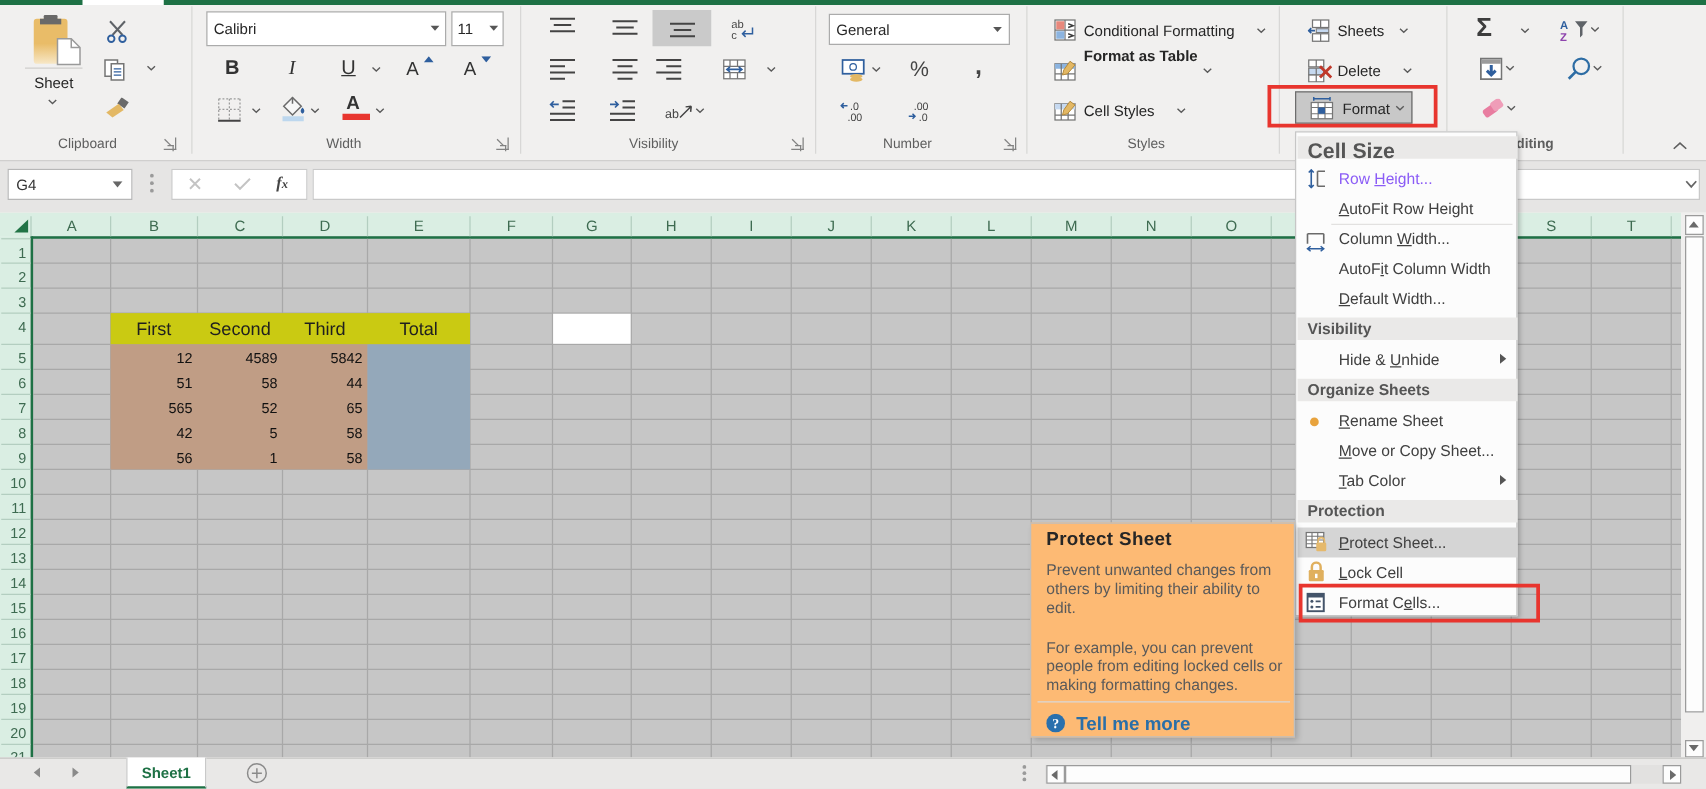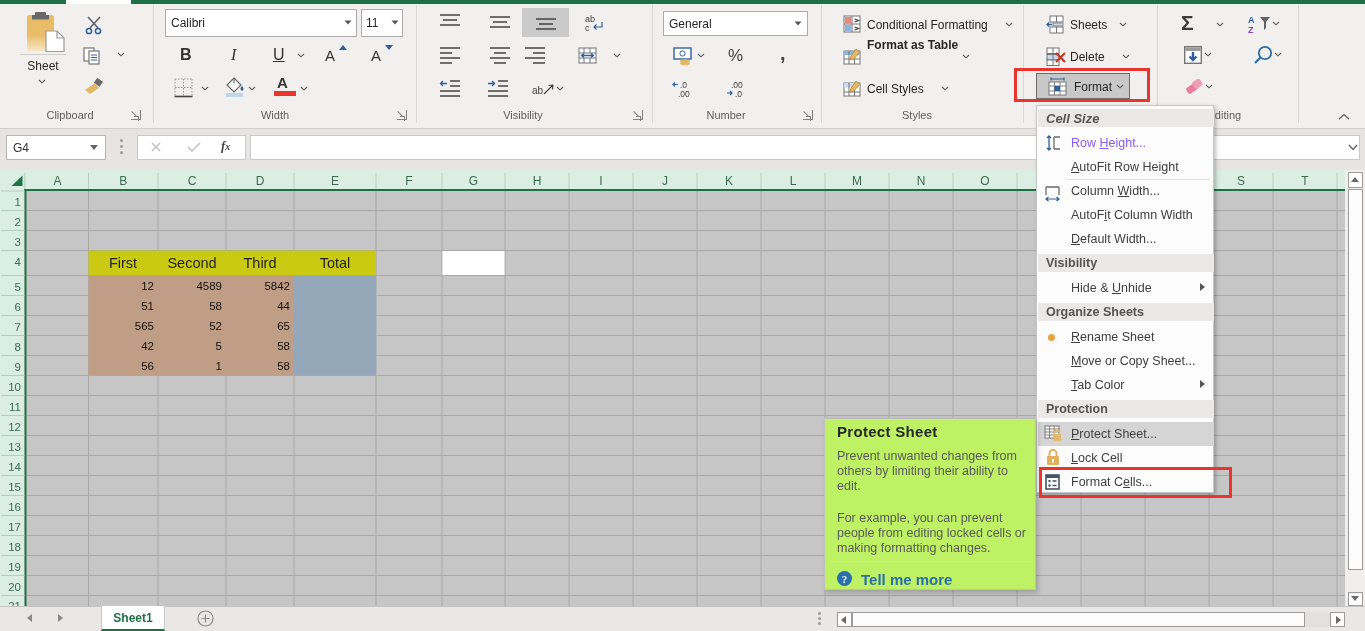--- a/index.html
+++ b/index.html
@@ -27,21 +27,21 @@
 <div class="gdiv" style="left:821px;"></div>
 <div class="gdiv" style="left:1023px;"></div>
 <div class="gdiv" style="left:1157px;"></div>
 <div class="gdiv" style="left:1298px;"></div>
 
 <div class="abs lbl" style="left:0;top:109px;width:140px;text-align:center;">Clipboard</div>
 <div class="abs lbl" style="left:160px;top:109px;width:230px;text-align:center;">Width</div>
 <div class="abs lbl" style="left:420px;top:109px;width:206px;text-align:center;">Visibility</div>
 <div class="abs lbl" style="left:656px;top:109px;width:140px;text-align:center;">Number</div>
 <div class="abs lbl" style="left:825px;top:109px;width:184px;text-align:center;">Styles</div>
-<div class="abs lbl" style="left:1195px;top:109px;width:66px;text-align:center;">diting</div>
+<div class="abs lbl" style="left:1195px;top:109px;width:66px;text-align:center;font-weight:bold;">diting</div>
 <div class="launch" style="left:131px;top:110px;"></div>
 <div class="launch" style="left:397px;top:110px;"></div>
 <div class="launch" style="left:633px;top:110px;"></div>
 <div class="launch" style="left:803px;top:110px;"></div>
 
 <svg class="abs" style="left:1338px;top:113px;" width="12" height="8">
     <path d="M1 6 L6 1.5 L11 6" stroke="#5e5e5e" stroke-width="1.3" fill="none"></path>
   </svg>
 
 <svg class="abs" style="left:26px;top:10px;" width="40" height="44">
@@ -534,21 +534,21 @@
     <path d="M5 0 L0 4 L5 8" fill="#6a6a6a"></path>
   </svg>
 <div class="abs" style="left:852px;top:612px;width:453px;height:15px;background:#fdfdfd;border:1px solid #9b9b9b;"></div>
 <div class="abs" style="left:1330px;top:612px;width:15px;height:15px;background:#fdfdfd;border:1px solid #9b9b9b;"></div>
 <svg class="abs" style="left:1335px;top:616px;" width="6" height="9">
     <path d="M1 0 L6 4 L1 8" fill="#6a6a6a"></path>
   </svg>
 
 <div class="abs" id="menu" style="left:1036px;top:105px;width:178px;height:388px;background:#fcfcfc;border:1px solid #c6c6c6;box-shadow:2px 2px 4px rgba(0,0,0,0.25);">
 <div style="position:absolute;left:1px;top:3px;width:176px;height:18px;background:#eae9e8;"></div>
-<div style="position:absolute;left:9px;top:5px;font-size:13px;font-weight:bold;color:#555;font-style:italic;">Cell Size</div>
+<div style="position:absolute;left:9px;top:5px;font-size:17px;font-weight:bold;color:#555;">Cell Size</div>
 <svg style="position:absolute;left:8px;top:29px;" width="18" height="16">
    <path d="M4 1 v14 M2 3 L4 1 L6 3 M2 13 L4 15 L6 13" stroke="#2f5f9e" stroke-width="1.3" fill="none"></path>
    <path d="M9 2 h6 M9 2 v12 M9 14 h6" stroke="#6a6a6a" stroke-width="1.3" fill="none"></path>
     </svg>
 <div style="position:absolute;left:34px;top:30px;font-size:12.5px;color:#8b5cf6;">Row <u>H</u>eight...</div>
 <div style="position:absolute;left:34px;top:54px;font-size:12.5px;color:#404040;"><u>A</u>utoFit Row Height</div>
 <svg style="position:absolute;left:7px;top:79px;" width="18" height="19">
    <path d="M2 2 h13 M2 2 v8 M15 2 v8" stroke="#6a6a6a" stroke-width="1.3" fill="none"></path>
    <path d="M2.5 14 h12 M4.5 12 L2 14 L4.5 16 M12.5 12 L15 14 L12.5 16" stroke="#2f5f9e" stroke-width="1.2" fill="none"></path>
     </svg>
@@ -587,21 +587,21 @@
    <rect x="1" y="1" width="13" height="3" fill="#44546a"></rect>
    <circle cx="4.5" cy="7" r="1.2" fill="#44546a"></circle>
       <circle cx="4.5" cy="11.5" r="1.2" fill="#44546a"></circle>
    <path d="M7.5 7 h4 M7.5 11.5 h4" stroke="#44546a" stroke-width="1.4"></path>
     </svg>
 <div style="position:absolute;left:34px;top:369px;font-size:12.5px;color:#404040;">Format C<u>e</u>lls...</div>
 <div style="position:absolute;left:28px;top:72.5px;width:145px;height:1px;background:#e2e1e0;"></div>
 <div style="position:absolute;left:28px;top:361px;width:145px;height:1px;background:#e2e1e0;"></div>
 </div>
 
-<div class="abs" id="tooltip" style="left:824px;top:418px;width:212px;height:172px;background:#bef264;border:1px solid #bfbfbf;box-shadow:2px 3px 5px rgba(0,0,0,0.2);">
+<div class="abs" id="tooltip" style="left:824px;top:418px;width:212px;height:172px;background:#fdba74;border:1px solid #bfbfbf;box-shadow:2px 3px 5px rgba(0,0,0,0.2);">
 <div style="position:absolute;left:12px;top:4px;font-size:15px;font-weight:bold;color:#262626;letter-spacing:0.3px;">Protect Sheet</div>
 <div style="position:absolute;left:12px;top:92px;width:196px;font-size:12.5px;color:#5a5a5a;line-height:14.8px;">For example, you can prevent people from editing locked cells or making formatting changes.</div>
 <div style="position:absolute;left:12px;top:30px;width:190px;font-size:12.5px;color:#5a5a5a;line-height:14.8px;">Prevent unwanted changes from others by limiting their ability to edit.</div>
 <div style="position:absolute;left:5px;top:142px;width:202px;height:1px;background:#d9d8d7;"></div>
 <svg style="position:absolute;left:12px;top:152px;" width="15" height="15">
       <circle cx="7.5" cy="7.5" r="7.5" fill="#2a70ad"></circle>
       <text x="7.5" y="11.5" font-size="11" font-weight="bold" fill="#fff" text-anchor="middle" font-family="Liberation Serif">?</text>
     </svg>
 <div style="position:absolute;left:36px;top:152px;font-size:15px;font-weight:bold;color:#2a6fa8;">Tell me more</div>
 </div>

